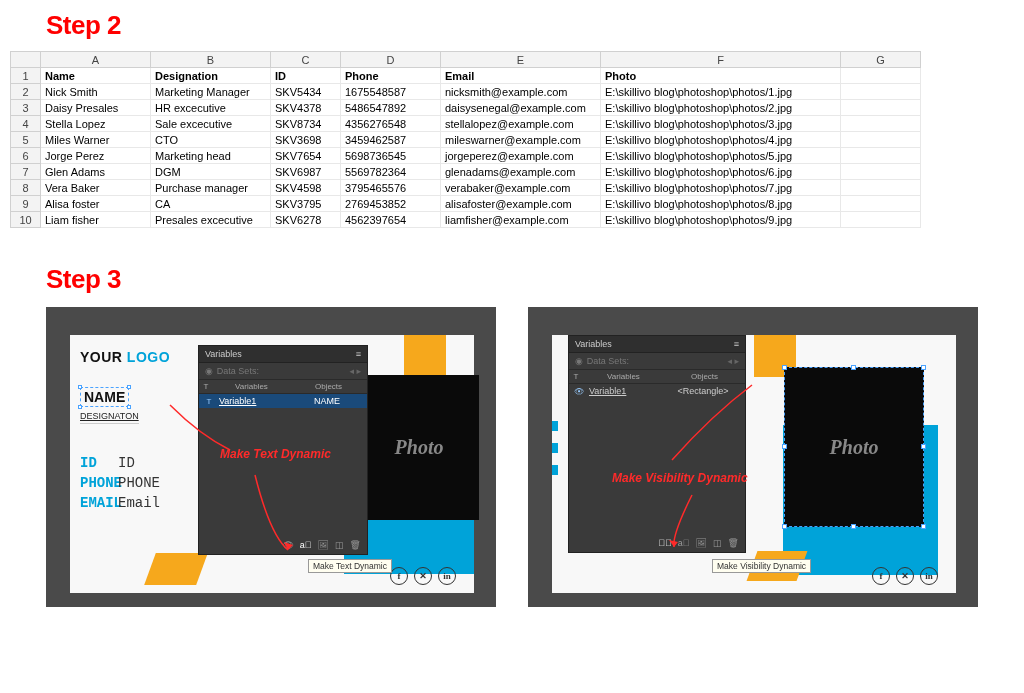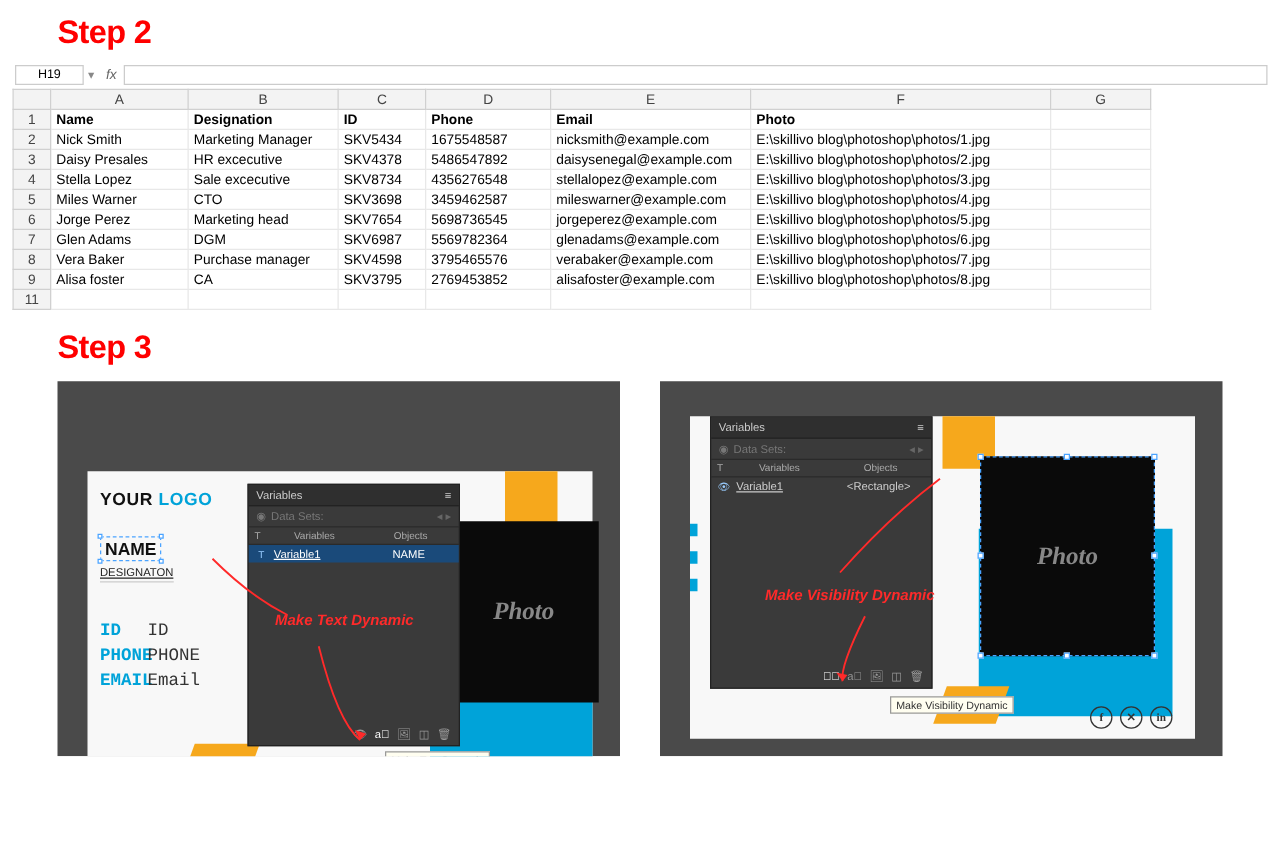--- a/index.html
+++ b/index.html
@@ -1,37 +1,37 @@
 <!DOCTYPE html>
 <html><head>
 <meta charset="utf-8">
 <style>
   * { margin: 0; padding: 0; box-sizing: border-box; }
   body { font-family: Arial, sans-serif; background: #fff; width: 1024px; }
   .step-heading { color: #ff0000; font-weight: 900; font-size: 26px; margin: 10px 0 10px 46px; font-family: Arial Black, Arial, sans-serif; letter-spacing: -0.5px; }
-  .step3-heading { margin-top: 14px; }
+  .step3-heading { margin-top: 36px; }
 
   
   .sheet-wrap { margin-left: 10px; }
   .namebox-row { display: flex; align-items: center; height: 18px; font-size: 10px; }
   .namebox { width: 55px; height: 16px; border: 1px solid #ccc; background: #fff; text-align: center; line-height: 14px; font-size: 10px; margin-left: 2px; }
   .fx-label { width: 20px; text-align: center; color: #666; font-style: italic; font-size: 11px; }
   .fx-box { flex: 1; height: 16px; border: 1px solid #ccc; background: #fff; margin-right: 10px; }
 
   table.sheet { border-collapse: collapse; font-size: 11px; margin-top: 2px; }
   table.sheet th.colhdr { background: #f3f3f3; border: 1px solid #d0d0d0; font-weight: normal; text-align: center; color: #444; height: 16px; }
   table.sheet td.rowhdr { background: #f3f3f3; border: 1px solid #d0d0d0; text-align: center; color: #444; width: 30px; height: 16px; }
   table.sheet td.cell { border: 1px solid #e8e8e8; padding: 1px 4px; height: 16px; white-space: nowrap; }
   table.sheet tr.head td.cell { font-weight: bold; }
 
   
   .panels-row { display: flex; gap: 32px; margin: 12px 46px 0 46px; }
   .ps-panel { width: 450px; height: 300px; background: #4a4a4a; position: relative; padding: 18px; }
   .canvas { position: absolute; background: #f8f8f8; }
-  .canvas-left { top: 28px; left: 24px; width: 404px; height: 258px; margin-top: 44px; }
+  .canvas-left { top: 28px; left: 24px; width: 404px; height: 258px; }
   .canvas-right { top: 28px; left: 24px; width: 404px; height: 258px; }
 
   .accent-yellow-tr { position: absolute; background: #f6a81c; width: 42px; height: 42px; top: 0; right: 28px; }
   .accent-yellow-bl { position: absolute; background: #f6a81c; width: 52px; height: 32px; bottom: 8px; left: 80px; transform: skewX(-20deg); }
   .accent-blue { position: absolute; background: #00a3d9; }
   .photo-box { position: absolute; background: #0a0a0a; display: flex; align-items: center; justify-content: center; color: #888; font-weight: bold; font-style: italic; font-size: 20px; font-family: Georgia, serif; }
   .photo-selected { border: 1px dashed #4aa3ff; }
   .sel-handle { position: absolute; width: 5px; height: 5px; background: #fff; border: 1px solid #4aa3ff; }
 
   .logo-text { position: absolute; font-weight: 900; font-size: 14px; letter-spacing: 0.5px; }
@@ -65,26 +65,20 @@
 
   .social { position:absolute; bottom:8px; right:18px; display:flex; gap:6px; }
   .social .circ { width:18px; height:18px; border:1.5px solid #333; border-radius:50%; display:flex; align-items:center; justify-content:center; font-size:9px; font-weight:bold; color:#333; font-family: Georgia, serif; }
 </style>
 </head>
 <body>
 
 <h2 class="step-heading">Step 2</h2>
 
 <div class="sheet-wrap">
-  <div class="namebox-row">
-    <div class="namebox">H19</div>
-    <span style="width:12px;text-align:center;color:#888">▾</span>
-    <span class="fx-label">fx</span>
-    <div class="fx-box"></div>
-  </div>
   <table class="sheet" id="sheetGrid">
       <tbody>
         <tr>
           <th class="colhdr" style="width:30px"></th>
           <th class="colhdr" style="width:110px">A</th>
           <th class="colhdr" style="width:120px">B</th>
           <th class="colhdr" style="width:70px">C</th>
           <th class="colhdr" style="width:100px">D</th>
           <th class="colhdr" style="width:160px">E</th>
           <th class="colhdr" style="width:240px">F</th>
@@ -174,27 +168,27 @@
           <td class="rowhdr">9</td>
           <td class="cell">Alisa foster</td>
           <td class="cell">CA</td>
           <td class="cell">SKV3795</td>
           <td class="cell">2769453852</td>
           <td class="cell">alisafoster@example.com</td>
           <td class="cell">E:\skillivo blog\photoshop\photos/8.jpg</td>
           <td class="cell"></td>
         </tr>
         <tr>
-          <td class="rowhdr">11</td>
-          <td class="cell"></td>
-          <td class="cell"></td>
-          <td class="cell"></td>
-          <td class="cell"></td>
-          <td class="cell"></td>
-          <td class="cell"></td>
+          <td class="rowhdr">10</td>
+          <td class="cell">Liam fisher</td>
+          <td class="cell">Presales excecutive</td>
+          <td class="cell">SKV6278</td>
+          <td class="cell">4562397654</td>
+          <td class="cell">liamfisher@example.com</td>
+          <td class="cell">E:\skillivo blog\photoshop\photos/9.jpg</td>
           <td class="cell"></td>
         </tr>
       </tbody>
     </table>
 </div>
 
 <h2 class="step-heading step3-heading">Step 3</h2>
 
 <div class="panels-row">
 

